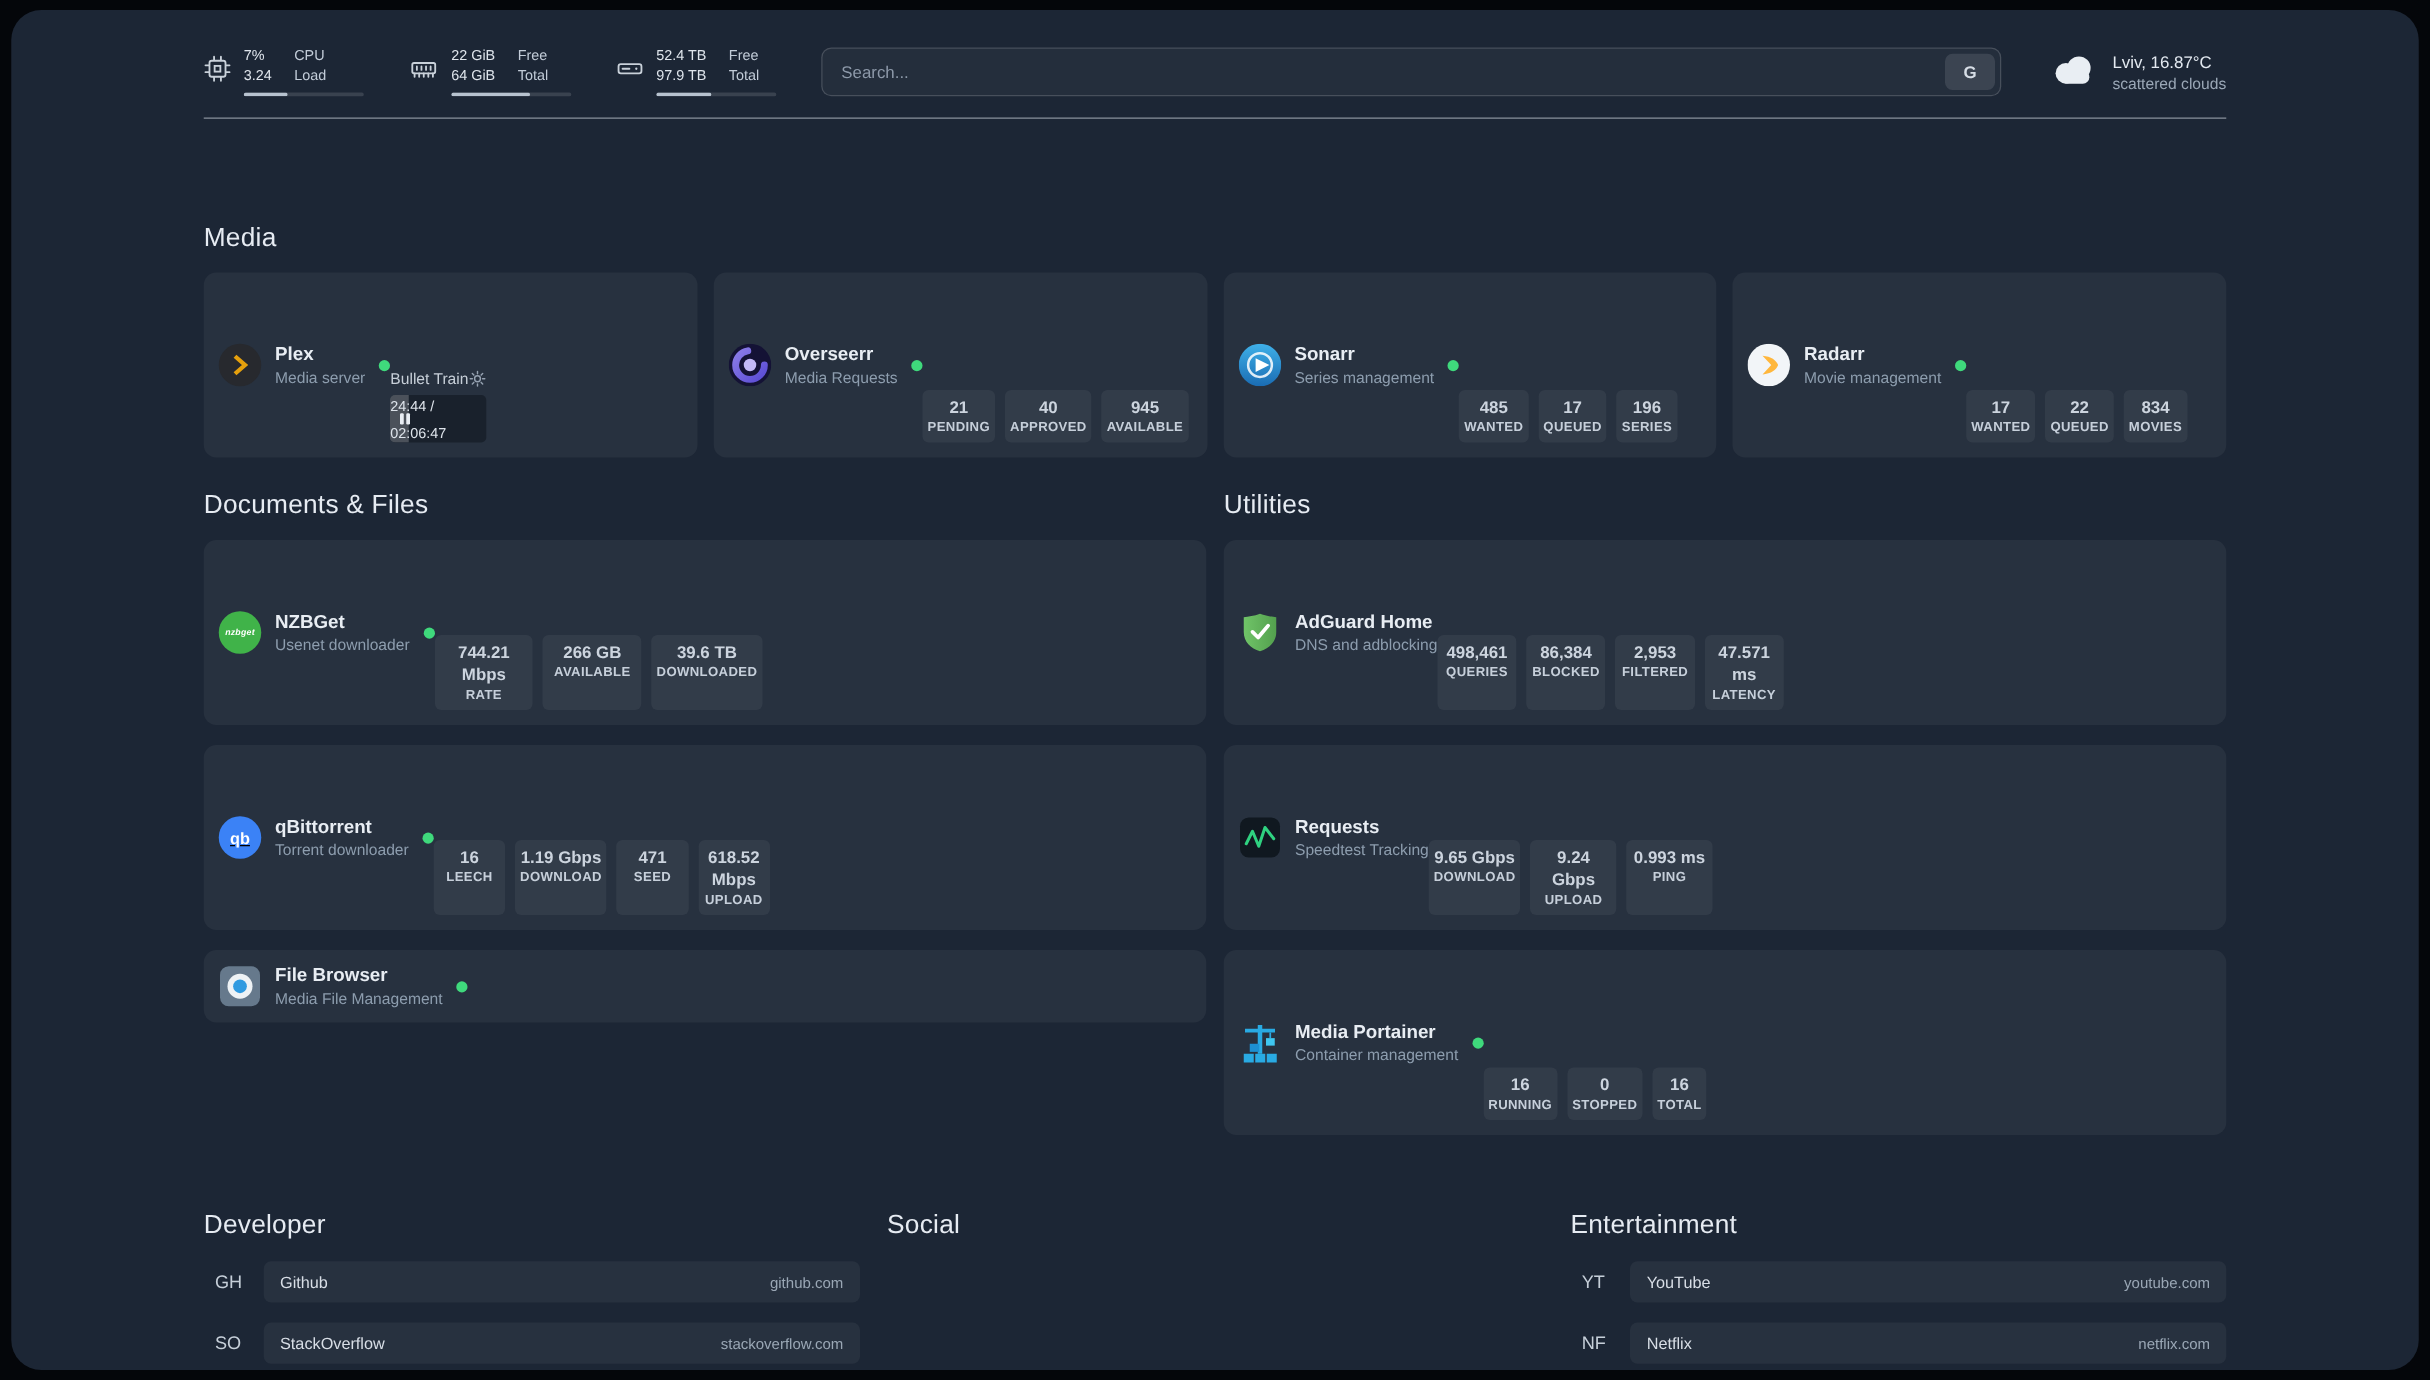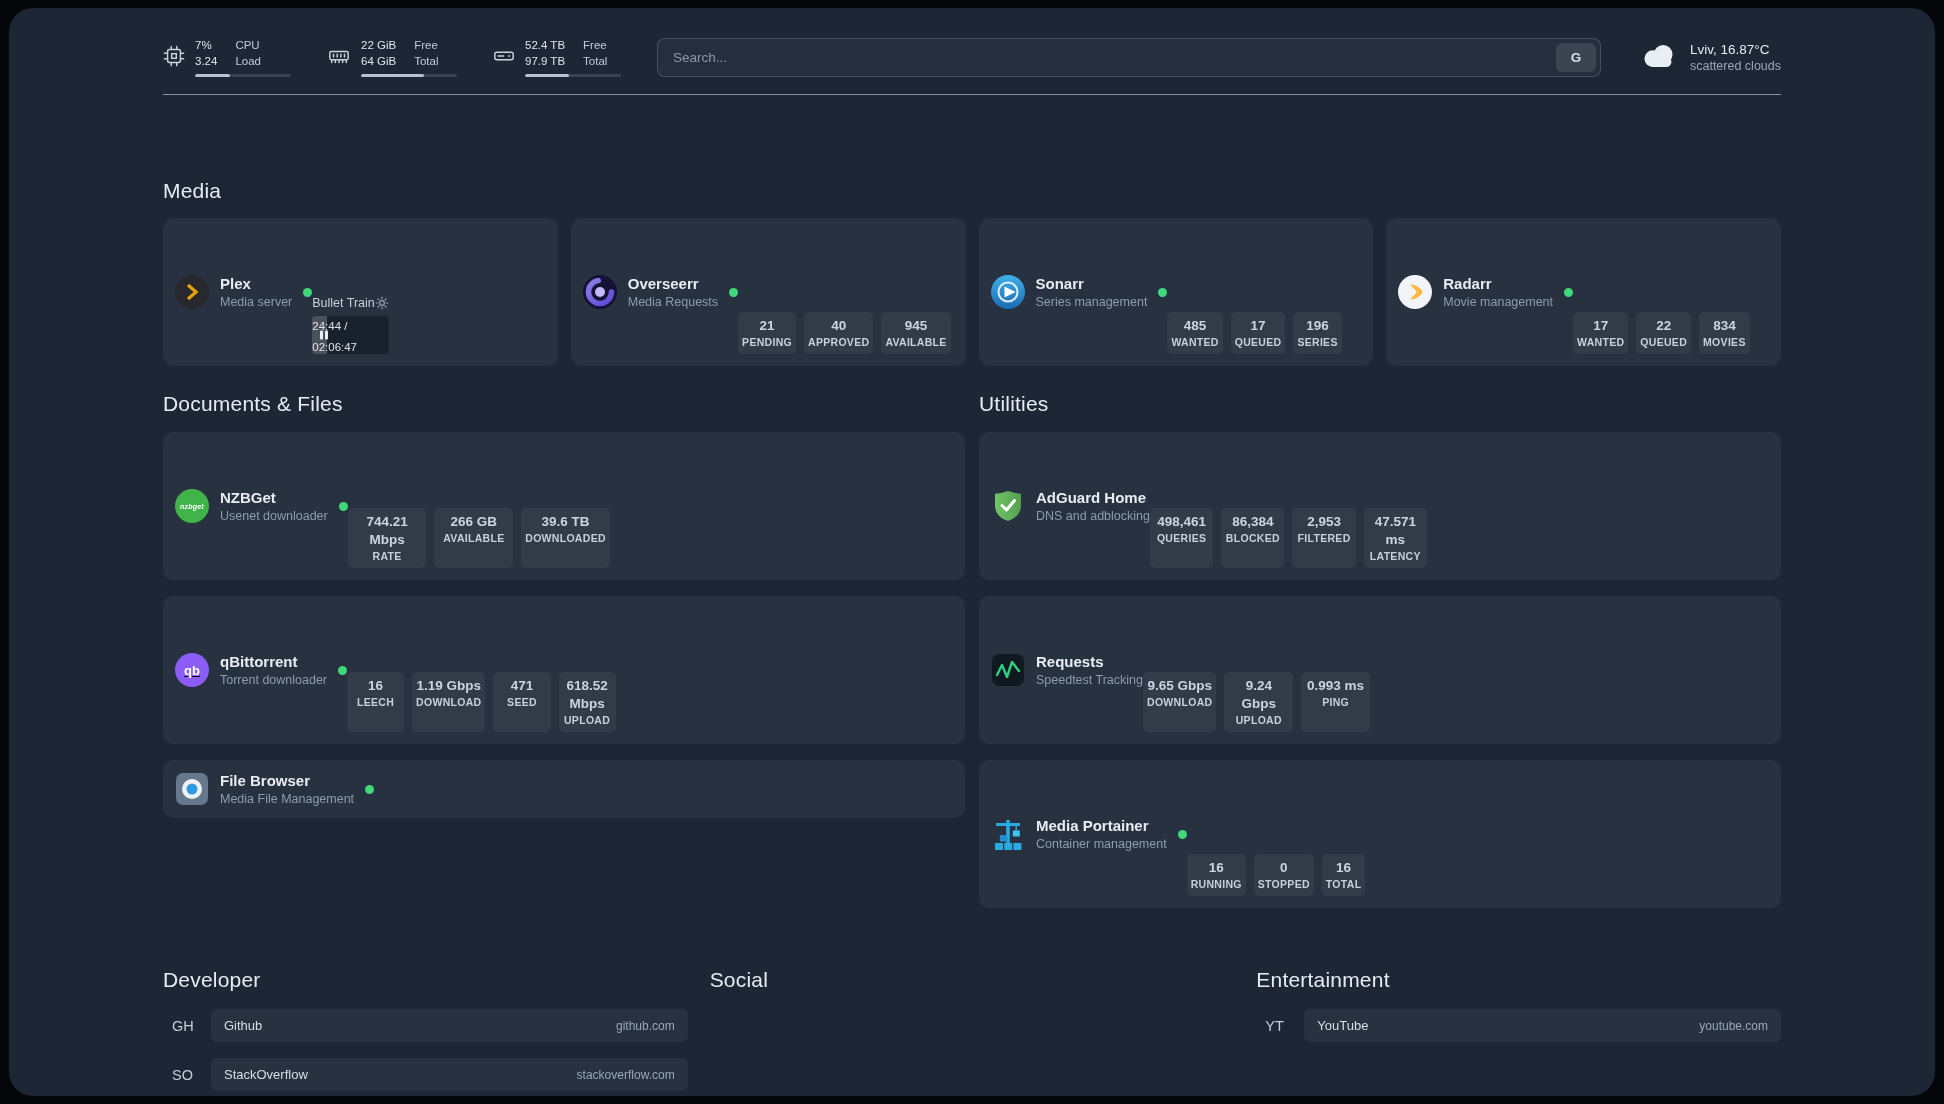--- a/index.html
+++ b/index.html
@@ -80,21 +80,21 @@
   .bm-row{display:flex;align-items:center;height:33px;cursor:pointer;}
   .bm-abbr{width:48px;padding-left:9px;font-size:14.5px;color:#c6cfd9;box-sizing:border-box;}
   .bm-pill{flex:1;height:33px;background:rgba(255,255,255,0.05);border-radius:6px;display:flex;align-items:center;padding:0 13px;}
   .bm-name{font-size:13px;color:#d8dee6;}
   .bm-domain{margin-left:auto;font-size:12px;color:#9aa7b5;}
 
   
   .ic-circle{width:34px;height:34px;border-radius:50%;display:grid;place-items:center;}
   .icon-nzbget{background:#40b349;}
   .icon-nzbget span{font-size:7px;font-weight:700;font-style:italic;color:#fff;letter-spacing:.2px;}
-  .icon-qb{background:#8b5cf6;text-decoration:underline;}
+  .icon-qb{background:#3b82f6;text-decoration:underline;}
   .icon-qb span{font-size:13px;font-weight:700;color:#fff;}
 </style>
 </head>
 <body>
 
 <div class="dashboard">
   <div class="wrap">
 
     <div class="topbar">
       <div class="resources">
@@ -566,19 +566,26 @@
       <div class="bm-col">
         <div class="section-title">Entertainment</div>
         <div class="bm-rows">
           <div class="bm-row">
             <span class="bm-abbr">YT</span>
             <span class="bm-pill">
               <span class="bm-name">YouTube</span>
               <span class="bm-domain">youtube.com</span>
             </span>
           </div>
+          <div class="bm-row">
+            <span class="bm-abbr">NF</span>
+            <span class="bm-pill">
+              <span class="bm-name">Netflix</span>
+              <span class="bm-domain">netflix.com</span>
+            </span>
+          </div>
 
         </div>
       </div>
 
     </div>
   </div>
 </div>
 
 </body></html>

